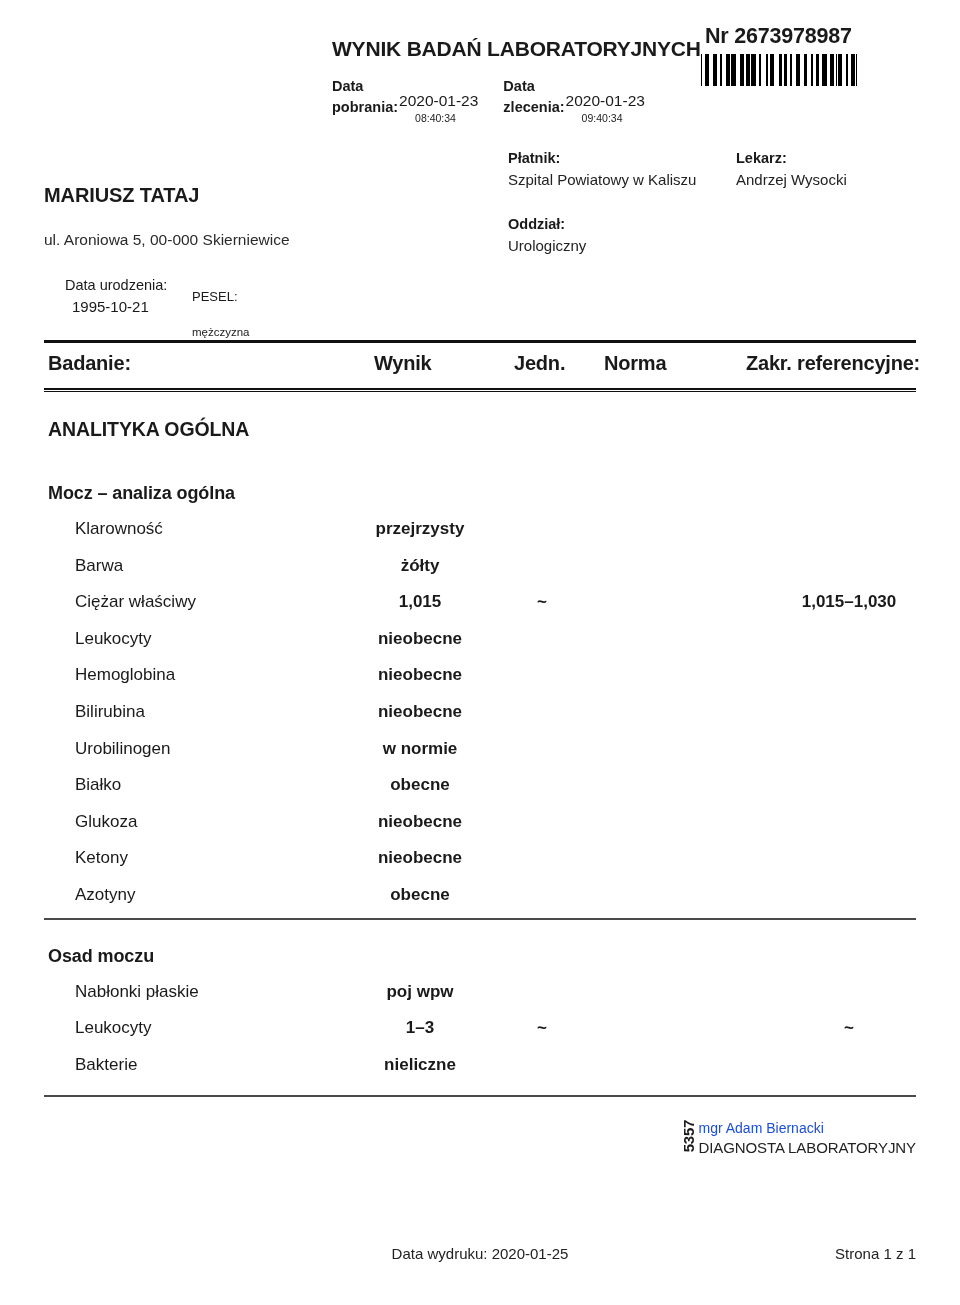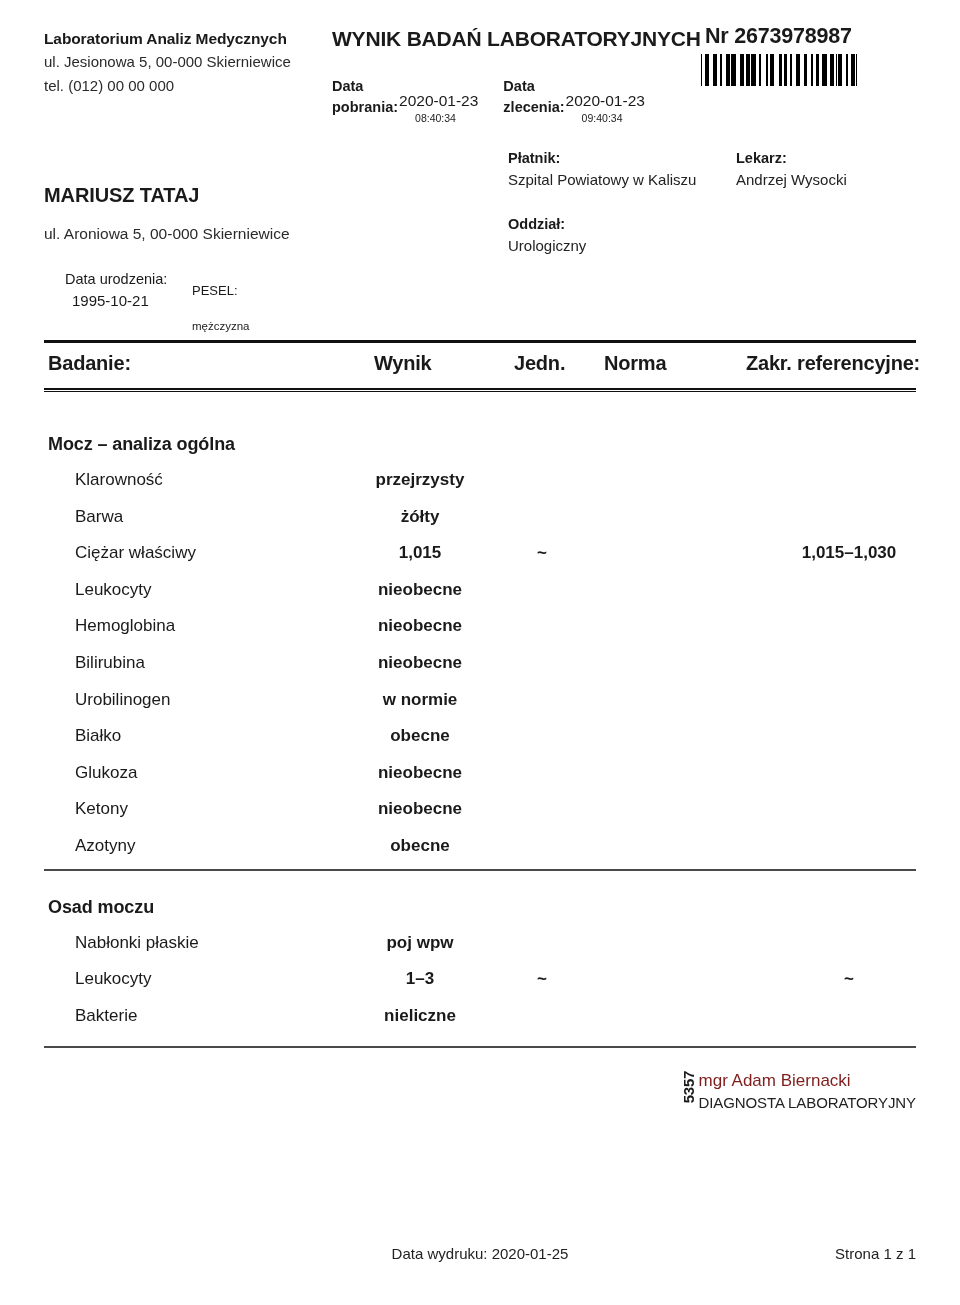--- a/index.html
+++ b/index.html
@@ -42,21 +42,21 @@
   }
   .lab-line {
     font-size: 15px;
     line-height: 1.55;
     color: #2a2a2a;
   }
 
   .doc-title {
     position: absolute;
     left: 288px;
-    top: 27px;
+    top: 37px;
     font-weight: bold;
     font-size: 21px;
     letter-spacing: -0.2px;
     white-space: nowrap;
     text-align: right;
   }
 
   .nr-block {
     position: absolute;
     right: 0;
@@ -115,21 +115,21 @@
     height: 190px;
   }
   .pat-left { position: absolute; left: 0; top: 34px; width: 420px; }
   .pat-name {
     font-weight: bold;
     font-size: 20px;
     letter-spacing: -0.1px;
   }
   .pat-addr {
     font-size: 15.5px;
-    margin-top: 18px;
+    margin-top: 24px;
     color: #2a2a2a;
   }
   .pat-meta {
     margin-top: 28px;
     position: relative;
     height: 70px;
   }
   .pat-dob-label { font-size: 14.5px; position: absolute; left: 0; top: 0; margin-left: 21px; }
   .pat-dob-value { font-size: 15px; position: absolute; left: 28px; top: 21px; }
   .pat-pesel-label { font-size: 13px; position: absolute; left: 148px; top: 12px; }
@@ -255,21 +255,21 @@
     font-weight: bold;
     font-size: 15px;
     writing-mode: vertical-rl;
     transform: rotate(180deg);
     letter-spacing: -0.3px;
     line-height: 1;
     margin-right: 3px;
     margin-top: 1px;
   }
   .sig-lines { }
-  .sig-name { font-size: 17px; color: #7f1d1d; line-height: 1.32; }
+  .sig-name { font-size: 14px; color: #1d4ed8; line-height: 1.32; }
   .sig-role { font-size: 15px; color: #222; line-height: 1.32; letter-spacing: -0.1px; }
 
   
   .footer {
     position: absolute;
     left: 44px;
     right: 44px;
     bottom: 38px;
     height: 22px;
   }
@@ -289,25 +289,20 @@
     white-space: nowrap;
   }
 </style>
 </head>
 <body>
 
 <div class="page">
 
   <div class="header">
 
-    <div class="lab-block">
-      <div class="lab-name">Laboratorium Analiz Medycznych</div>
-      <div class="lab-line">ul. Jesionowa 5, 00-000 Skierniewice</div>
-      <div class="lab-line">tel. (012) 00 00 000</div>
-    </div>
 
     <div class="doc-title">WYNIK BADAŃ LABORATORYJNYCH</div>
 
     <div class="nr-block">
       <div class="nr-text">Nr 2673978987</div>
       <div class="barcode" id="barcode">
           <i style="width: 1px; background: rgb(0, 0, 0);"></i>
           <i style="width: 3px; background: rgb(255, 255, 255);"></i>
           <i style="width: 4px; background: rgb(0, 0, 0);"></i>
           <i style="width: 4px; background: rgb(255, 255, 255);"></i>
@@ -419,20 +414,21 @@
   <div class="rule-thick"></div>
   <div class="tbl-head">
     <div class="th badanie">Badanie:</div>
     <div class="th wynik">Wynik</div>
     <div class="th jedn">Jedn.</div>
     <div class="th norma">Norma</div>
     <div class="th zakr">Zakr. referencyjne:</div>
   </div>
   <div class="rule-double"></div>
 
+  <div class="group-title">ANALITYKA OGÓLNA</div>
 
   <div id="sections">
       <div class="sub-title">Mocz – analiza ogólna</div>
       <div class="rows">
         <div class="row">
           <div class="cell c-name">Klarowność</div>
           <div class="cell c-result">przejrzysty</div>
           <div class="cell c-unit"></div>
           <div class="cell c-norm"></div>
           <div class="cell c-ref"></div>

